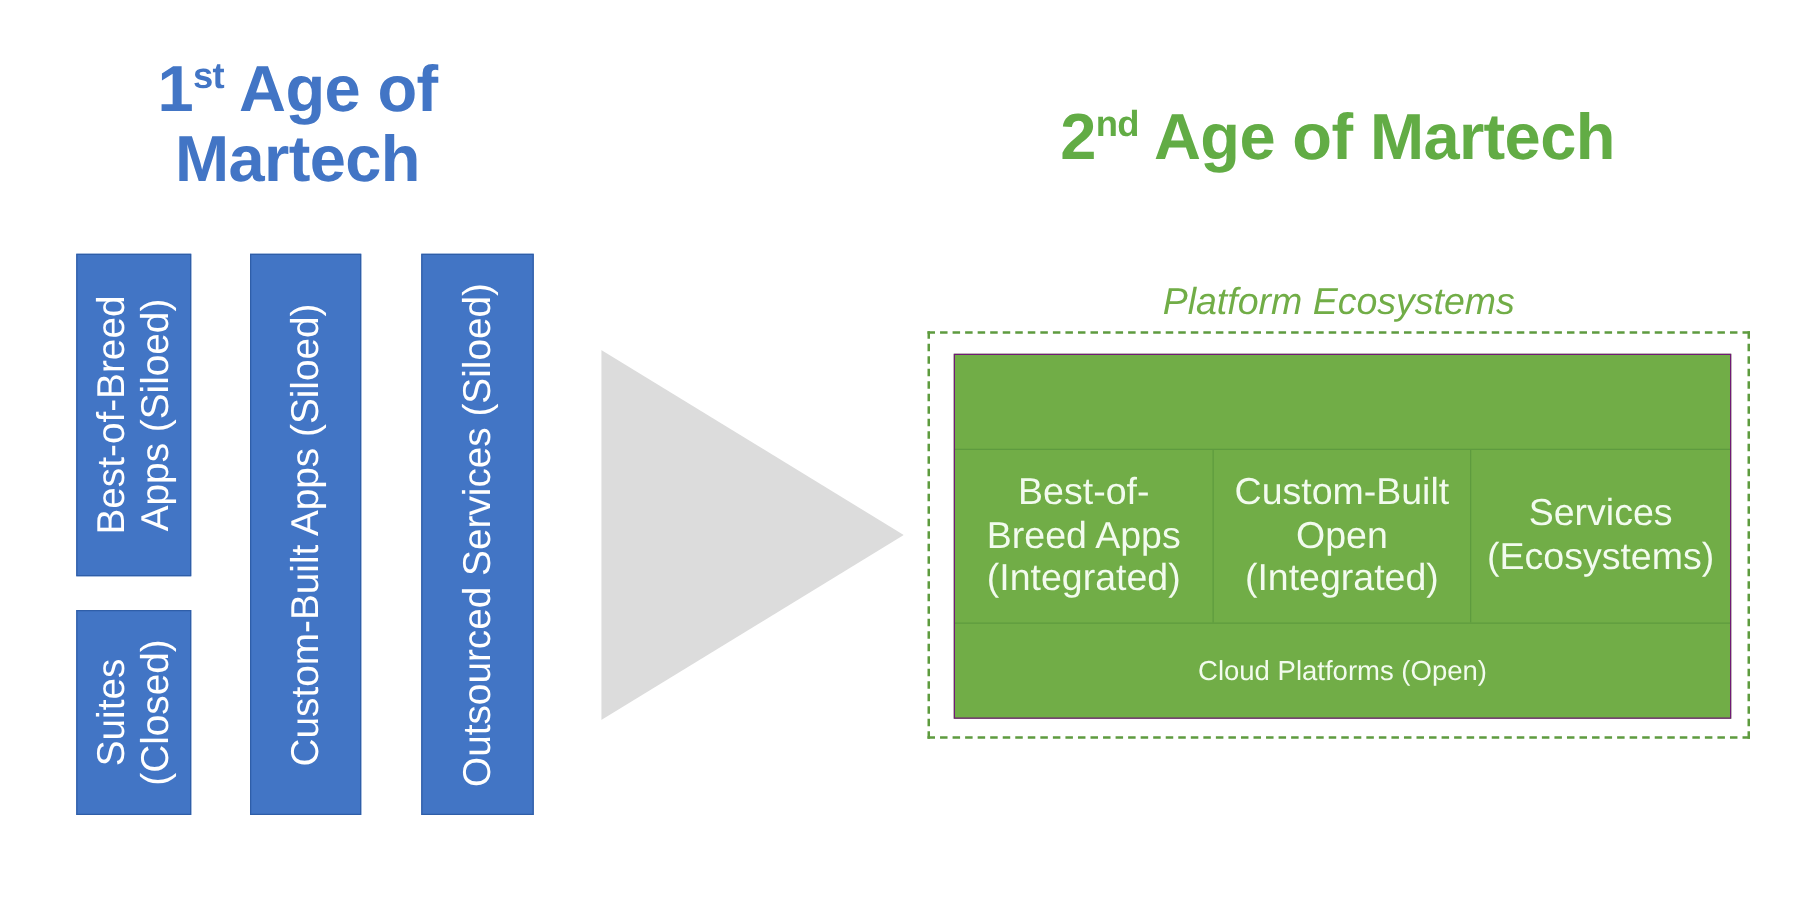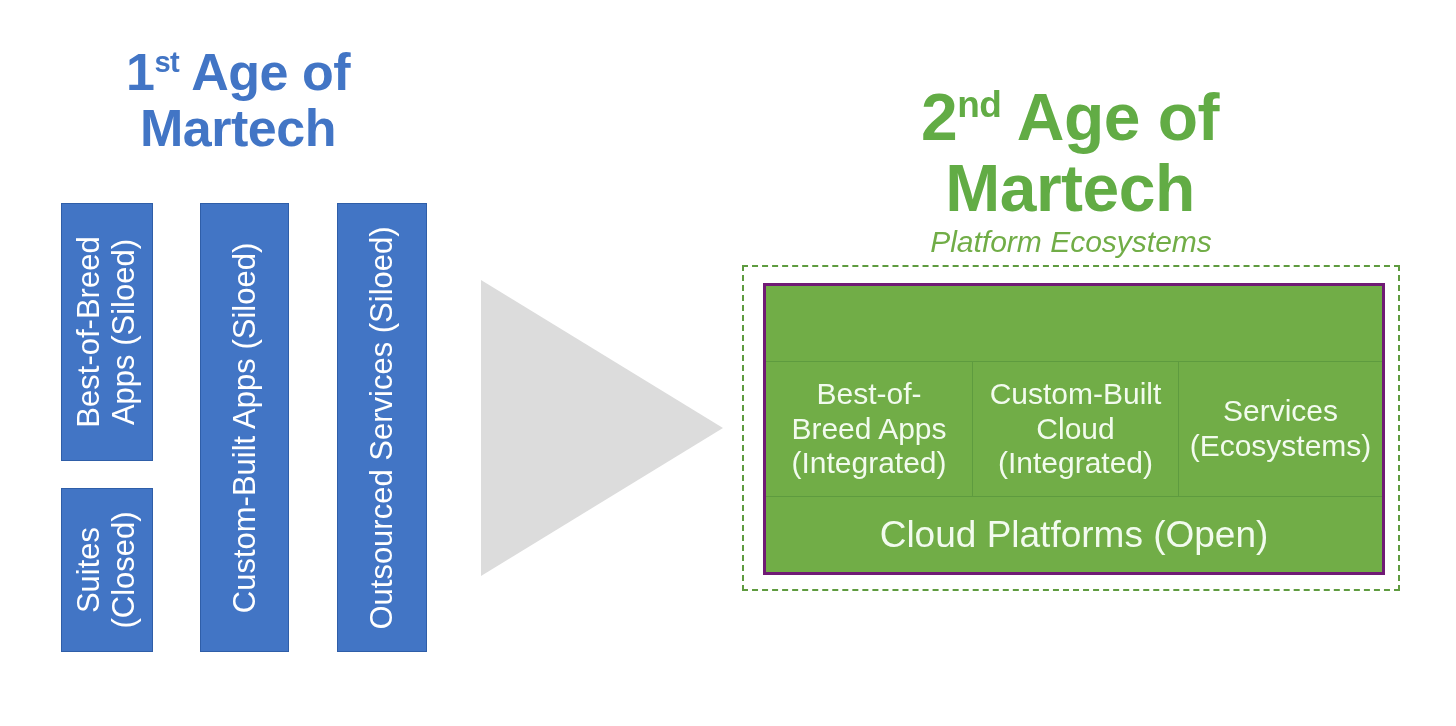--- a/index.html
+++ b/index.html
@@ -37,21 +37,21 @@
     text-align: center;
     color: #4275C5;
     font-size: 52px;
   }
   #title-right {
     left: 790px;
     top: 82px;
     width: 560px;
     text-align: center;
     color: #62AC45;
-    font-size: 66px;
+    font-size: 52px;
   }
   .sup {
     font-size: 0.56em;
     vertical-align: super;
     line-height: 0;
   }
 
   
   .blue-bar {
     position: absolute;
@@ -112,21 +112,21 @@
   }
 
   #eco-grid {
     position: absolute;
     left: 763px;
     top: 283px;
     width: 622px;
     height: 292px;
     box-sizing: border-box;
     background: #71AD47;
-    border: 3px solid #701a75;
+    border: 1px solid #701a75;
     display: flex;
     flex-direction: column;
   }
 
   
   #eco-band {
     height: 76px;
     flex: 0 0 76px;
     border-bottom: 1px solid #5E9B3F;
     box-sizing: border-box;
@@ -156,21 +156,21 @@
   #eco-col-custom  { flex: 0 0 206px; border-right: 1px solid #5E9B3F; }
   #eco-col-services{ flex: 1 1 auto; }
 
   
   #eco-cloud {
     flex: 0 0 75px;
     display: flex;
     align-items: center;
     justify-content: center;
     color: #f2fbee;
-    font-size: 37px;
+    font-size: 22px;
     box-sizing: border-box;
     text-align: right;
   }
 </style>
 </head>
 <body>
 
 <div id="canvas">
 
   <div class="title" id="title-left"><span>1</span><span class="sup">st</span><span> Age of Martech</span></div>
@@ -205,21 +205,21 @@
 
   <div id="eco-grid">
 
     <div id="eco-band"></div>
 
     <div id="eco-columns">
       <div class="eco-col" id="eco-col-best">Best-of-
 Breed Apps
 (Integrated)</div>
       <div class="eco-col" id="eco-col-custom">Custom-Built
-Cloud
+Open
 (Integrated)</div>
       <div class="eco-col" id="eco-col-services">Services
 (Ecosystems)</div>
     </div>
 
     <div id="eco-cloud">Cloud Platforms (Open)</div>
   </div>
 
 </div>
 

